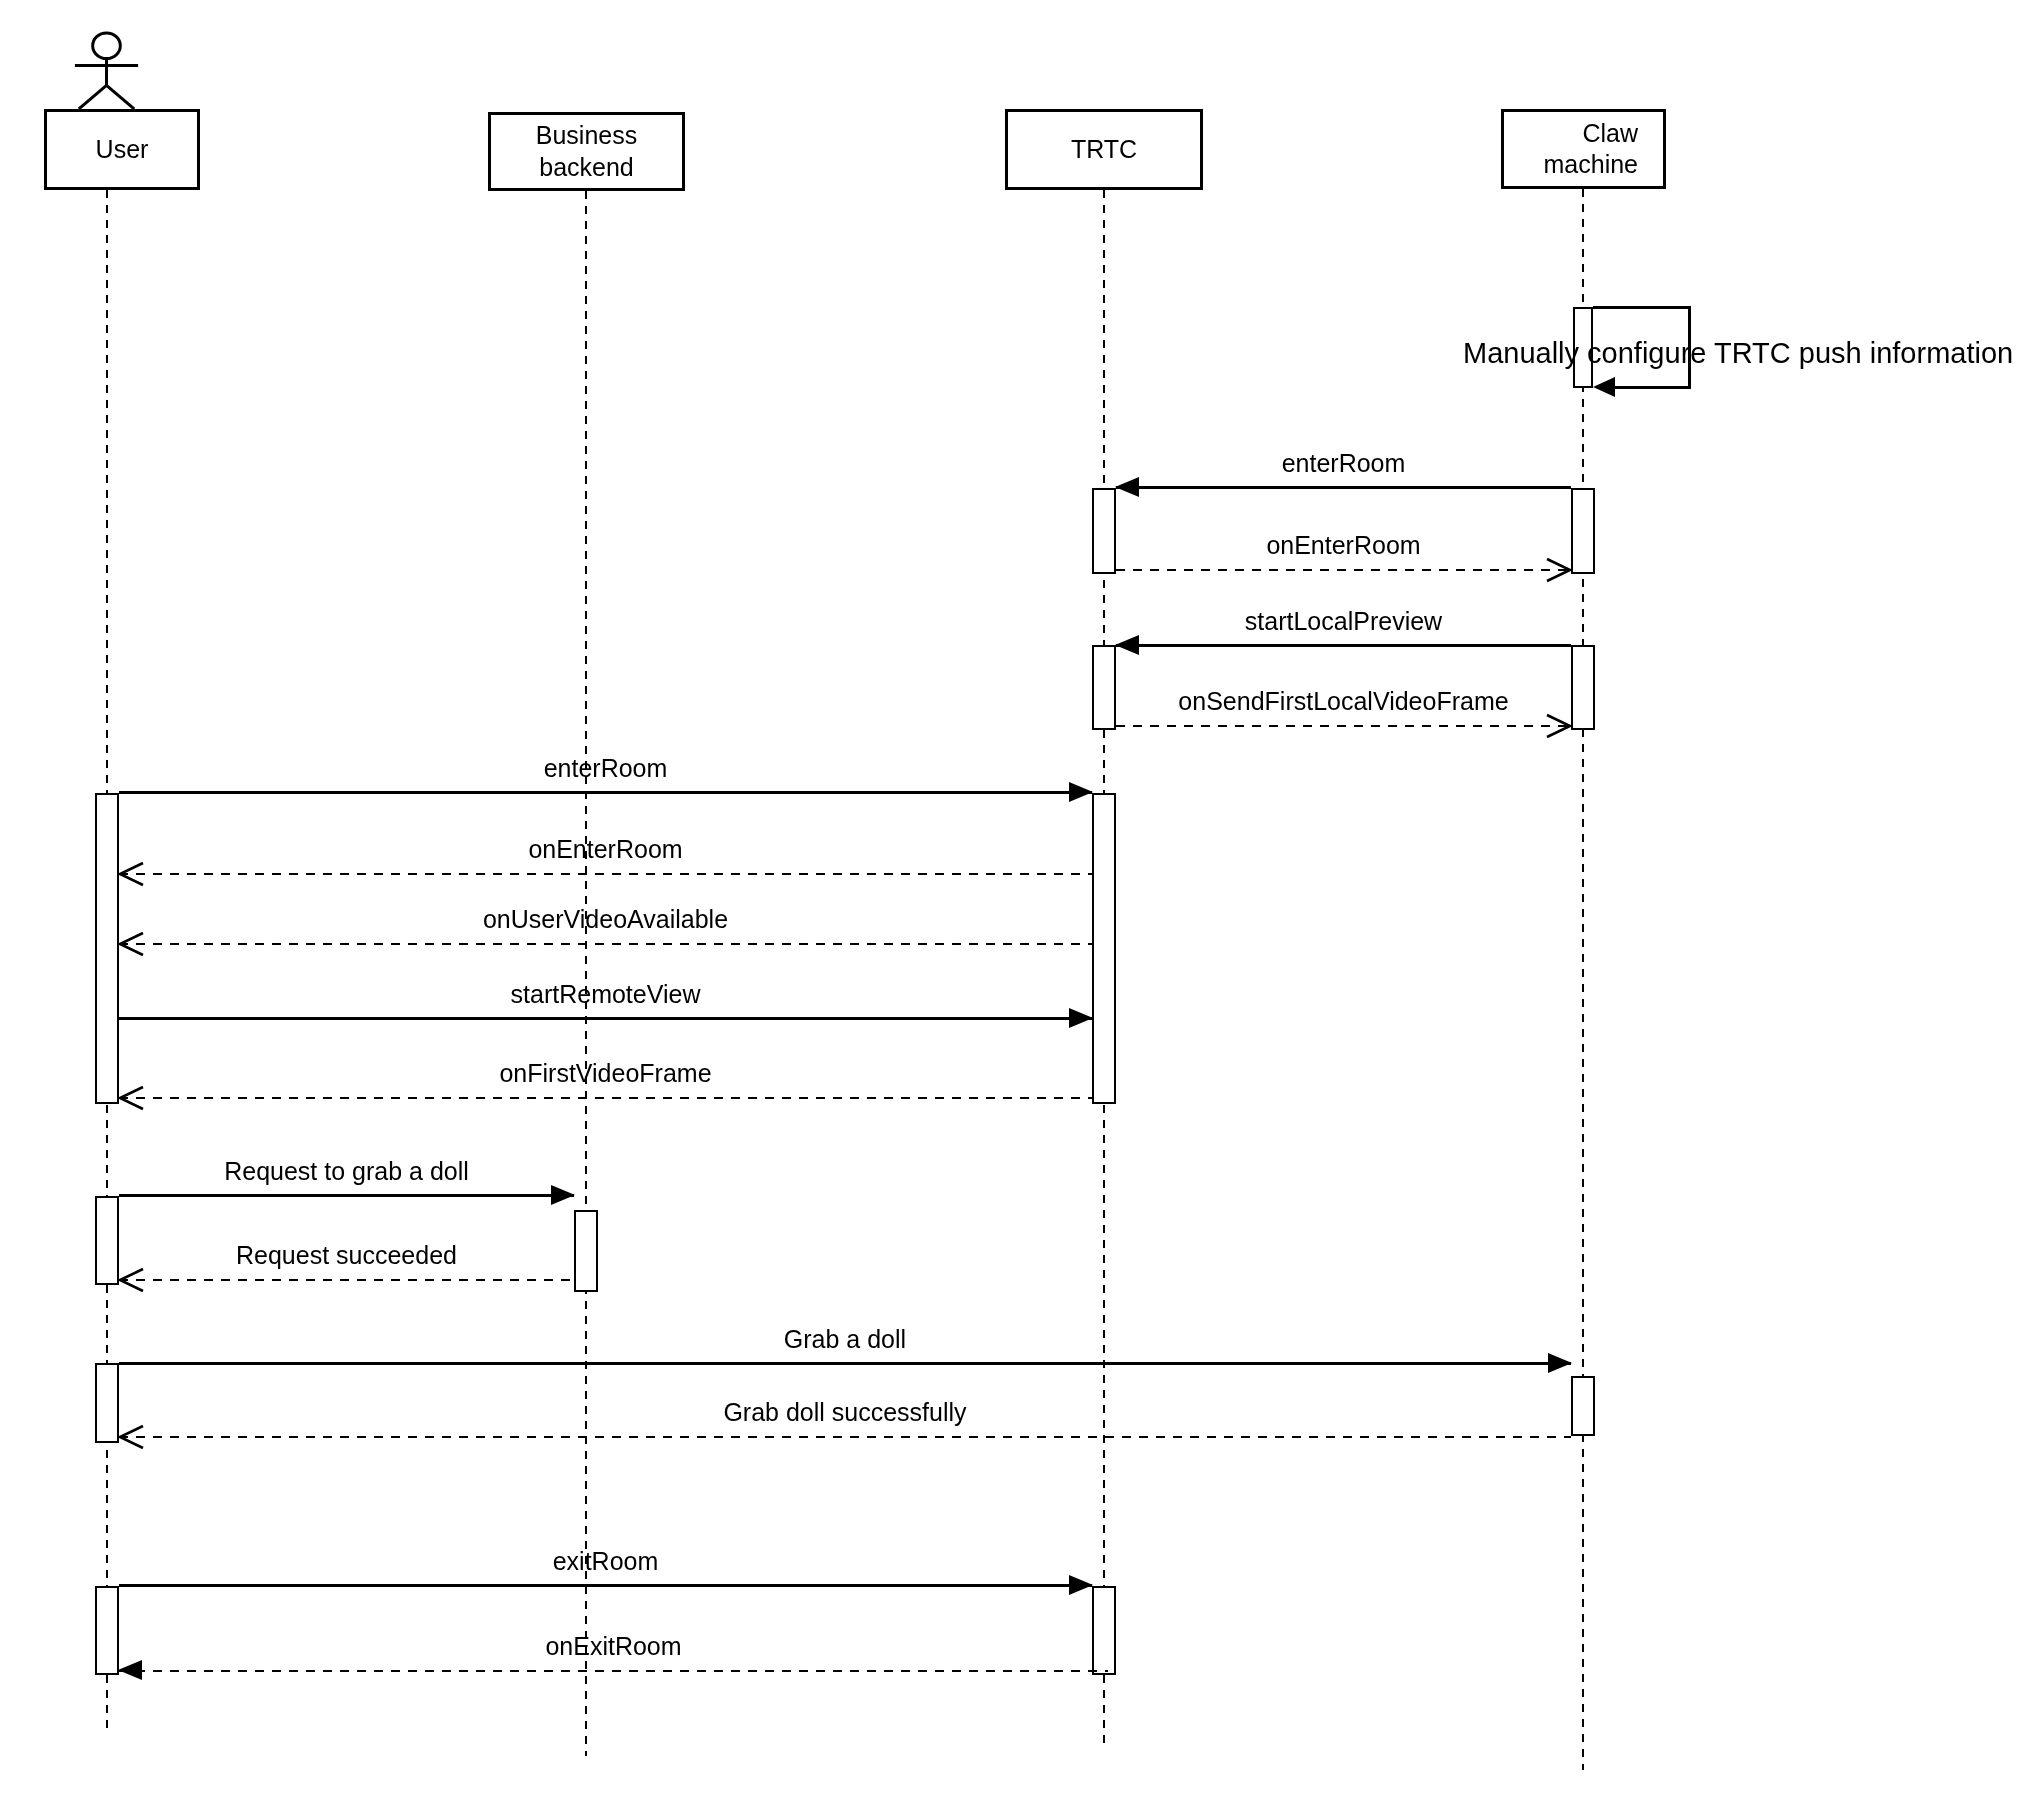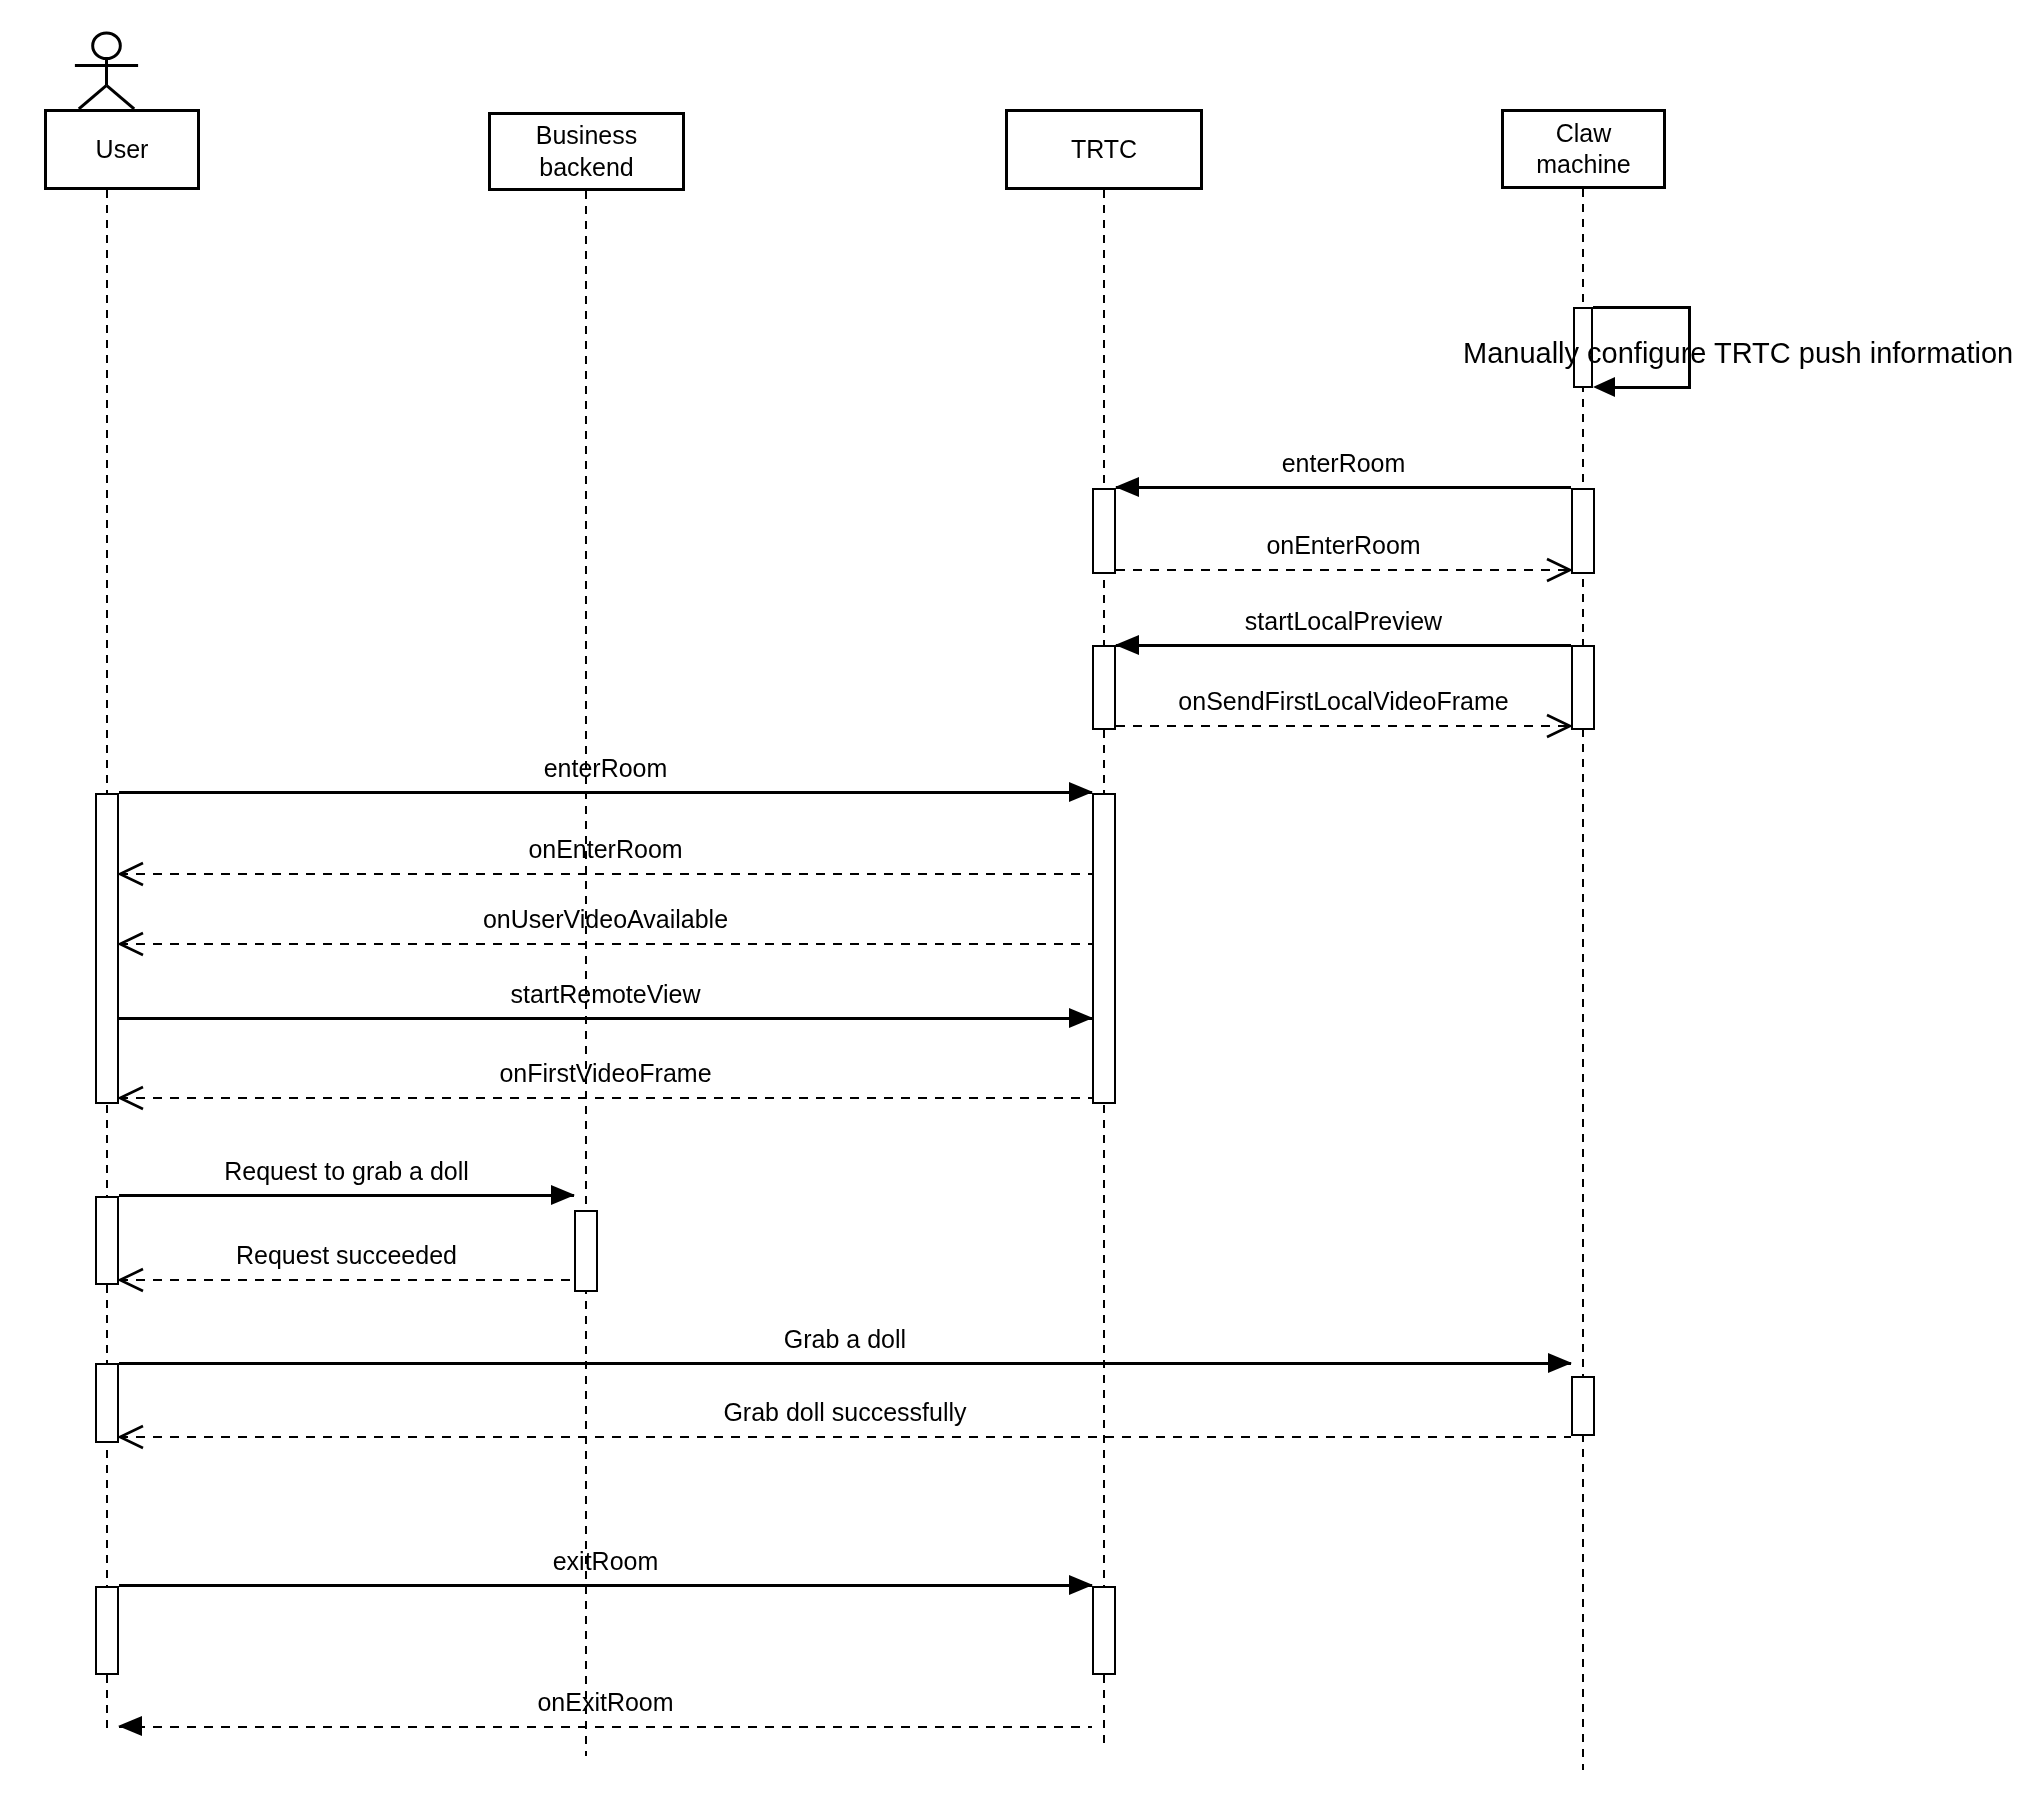--- a/index.html
+++ b/index.html
@@ -67,21 +67,21 @@
   <div class="box" style="left:32px;top:109px;width:156px;height:81px;">
     <span>User</span>
   </div>
   <div class="box" style="left:476px;top:112px;width:197px;height:79px;">
     <span style="max-width:129px;">Business backend</span>
   </div>
   <div class="box" style="left:993px;top:109px;width:198px;height:81px;">
     <span>TRTC</span>
   </div>
   <div class="box" style="left:1489px;top:109px;width:165px;height:80px;">
-    <span style="max-width:109px;">Claw machine</span>
+    <span style="max-width:109px;text-align:right;">Claw machine</span>
   </div>
 
   <div class="bar" style="left:1561px;top:307px;width:20px;height:81px;"></div>
   <div class="bar" style="left:1080px;top:488px;height:86px;"></div>
   <div class="bar" style="left:1559px;top:488px;height:86px;"></div>
   <div class="bar" style="left:1080px;top:645px;height:85px;"></div>
   <div class="bar" style="left:1559px;top:645px;height:85px;"></div>
   <div class="bar" style="left:83px;top:793px;height:311px;"></div>
   <div class="bar" style="left:1080px;top:793px;height:311px;"></div>
   <div class="bar" style="left:83px;top:1196px;height:89px;"></div>
@@ -188,20 +188,20 @@
     <div class="line-solid"></div>
     <div class="ah-right-filled"></div>
   </div>
 
   <div class="msg" style="left:107px;top:1547px;width:973px;">
     <div class="msg-label">exitRoom</div>
     <div class="line-solid"></div>
     <div class="ah-right-filled"></div>
   </div>
 
-  <div class="msg" style="left:107px;top:1688px;width:973px;">
+  <div class="msg" style="left:107px;top:1632px;width:973px;padding-left:16px;">
     <div class="msg-label">onExitRoom</div>
     <div class="line-dashed"></div>
     <div class="ah-left-filled"></div>
   </div>
 
 </div>
 
 
 </body></html>

